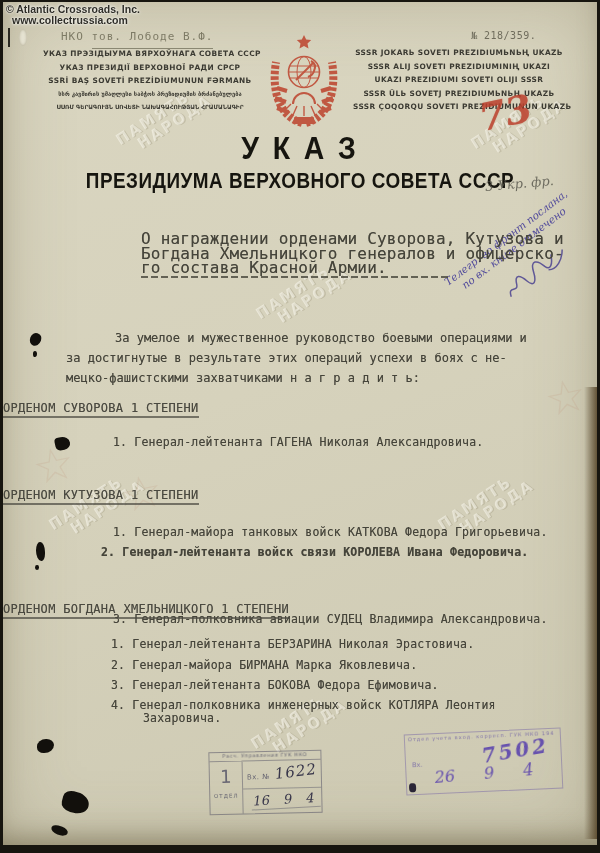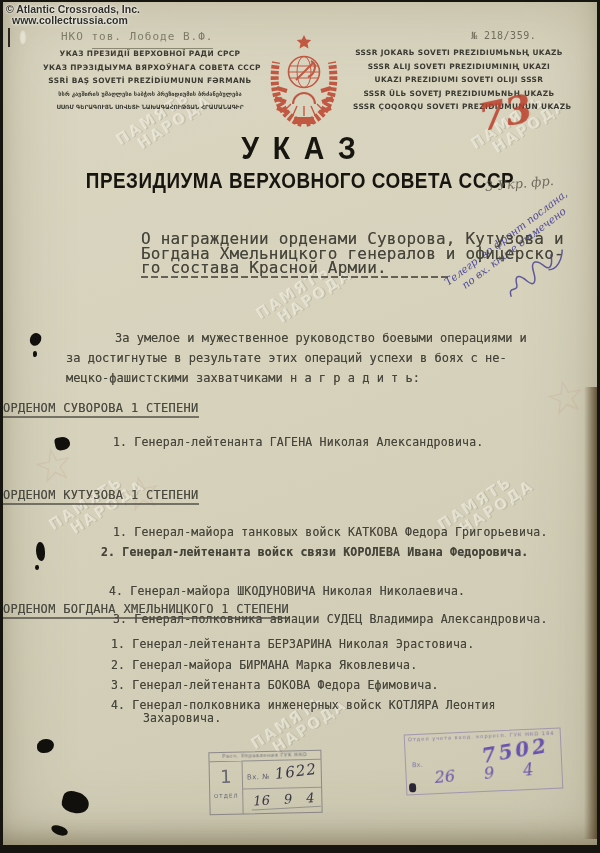--- a/index.html
+++ b/index.html
@@ -111,22 +111,22 @@
     <div class="abs star" style="left:542px;top:372px;">☆</div>
 
     <div class="abs copyright">
       <div>© Atlantic Crossroads, Inc.</div>
       <div class="l2">www.collectrussia.com</div>
     </div>
 
     <div class="abs addressee nowrap"><span>НКО </span><span class="uline">тов. Лободе В.Ф.</span></div>
 
     <div class="abs langs" style="left:40px;top:45px;width:214px;">
+      <div>УКАЗ ПРЭЗІДЫУМА ВЯРХОЎНАГА СОВЕТА СССР</div>
       <div>УКАЗ ПРЕЗИДІЇ ВЕРХОВНОЇ РАДИ СРСР</div>
-      <div>УКАЗ ПРЭЗІДЫУМА ВЯРХОЎНАГА СОВЕТА СССР</div>
       <div>SSRİ BAŞ SOVETİ PREZİDİUMUNUN FƏRMANЬ</div>
       <div class="small-lang">სსრ კავშირის უმაღლესი საბჭოს პრეზიდიუმის ბრძანებულება</div>
       <div class="small-lang">ՍՍՌՄ ԳԵՐԱԳՈՒՅՆ ՍՈՎԵՏԻ ՆԱԽԱԳԱՀՈՒԹՅԱՆ ՀՐԱՄԱՆԱԳԻՐ</div>
     </div>
 
     <div class="abs" style="left:264px;top:30px;width:74px;height:96px;">
       <svg width="74" height="96" viewBox="0 0 74 96">
         <g stroke="#bf4e38" fill="none" opacity="0.92">
           <path d="M37,3 l2.2,4.6 5,.5 -3.7,3.4 1,5 -4.5,-2.6 -4.5,2.6 1,-5 -3.7,-3.4 5,-.5 z" fill="#bf4e38" stroke="none"></path>
           <path d="M35,91 C13,85 4,60 9,30" stroke-width="8" stroke-dasharray="3.5,2"></path>
@@ -179,21 +179,20 @@
     <div class="abs typed para nowrap" style="left:63px;top:346px;">за достигнутые в результате этих операций успехи в боях с не-</div>
     <div class="abs typed para nowrap" style="left:63px;top:366px;">мецко-фашистскими захватчиками  н а г р а д и т ь:</div>
 
     <div class="abs typed heading" style="top:399px;"><span>ОРДЕНОМ СУВОРОВА 1 СТЕПЕНИ</span></div>
     <div class="abs typed item nowrap" style="left:110px;top:433px;">1. Генерал-лейтенанта ГАГЕНА Николая Александровича.</div>
 
     <div class="abs typed heading" style="top:486px;"><span>ОРДЕНОМ КУТУЗОВА 1 СТЕПЕНИ</span></div>
     <div class="abs typed item nowrap" style="left:110px;top:523px;">1. Генерал-майора танковых войск КАТКОВА Федора Григорьевича.</div>
     <div class="abs typed item nowrap" style="left:98px;top:543px;font-weight:bold;">2. Генерал-лейтенанта войск связи КОРОЛЕВА Ивана Федоровича.</div>
     <div class="abs typed item nowrap" style="left:110px;top:562px;margin-top:48px;">3. Генерал-полковника авиации СУДЕЦ Владимира Александровича.</div>
-    <div class="abs typed item nowrap" style="left:106px;top:582px;">4. Генерал-майора ШКОДУНОВИЧА Николая Николаевича.</div>
 
     <div class="abs typed heading" style="top:600px;"><span>ОРДЕНОМ БОГДАНА ХМЕЛЬНИЦКОГО 1 СТЕПЕНИ</span></div>
     <div class="abs typed item nowrap" style="left:108px;top:635px;">1. Генерал-лейтенанта БЕРЗАРИНА Николая Эрастовича.</div>
     <div class="abs typed item nowrap" style="left:108px;top:656px;">2. Генерал-майора БИРМАНА Марка Яковлевича.</div>
     <div class="abs typed item nowrap" style="left:108px;top:676px;">3. Генерал-лейтенанта БОКОВА Федора Ефимовича.</div>
     <div class="abs typed item nowrap" style="left:108px;top:696px;">4. Генерал-полковника инженерных войск КОТЛЯРА Леонтия</div>
     <div class="abs typed item nowrap" style="left:140px;top:709px;">Захаровича.</div>
 
     <div class="abs stampL">
       <div class="hdr">Расч. Управления ГУК НКО</div>

